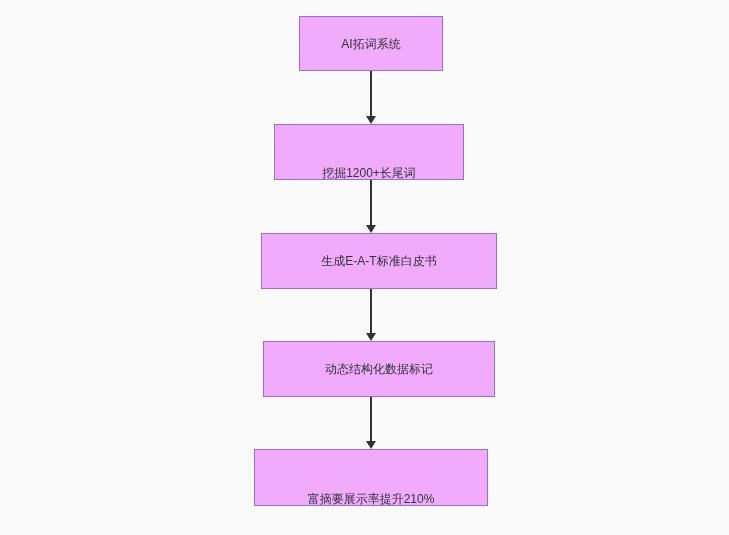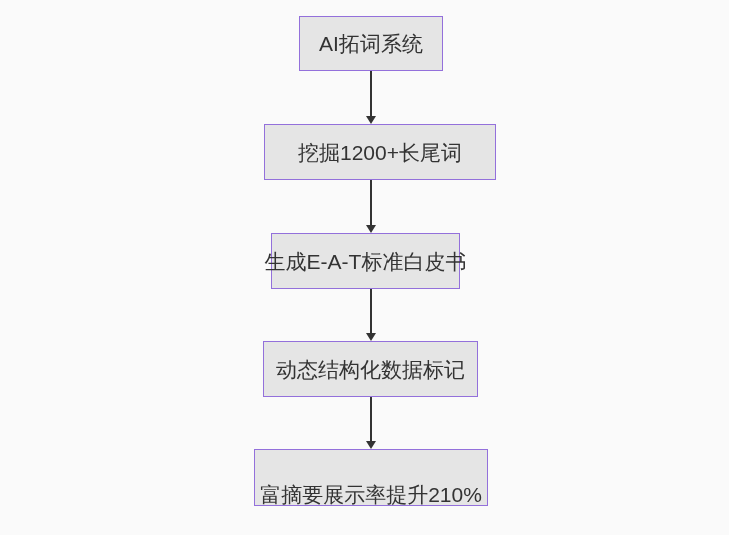--- a/index.html
+++ b/index.html
@@ -11,35 +11,35 @@
     overflow: hidden;
   }
   .canvas {
     position: relative;
     width: 729px;
     height: 535px;
   }
   .node {
     position: absolute;
     box-sizing: border-box;
-    background: #e5e5e5;
+    background: #f0abfc;
     border: 1.5px solid #9370db;
     color: #333333;
-    font-size: 21px;
+    font-size: 12px;
     line-height: 1;
     display: flex;
     align-items: center;
     justify-content: center;
     text-align: center;
     white-space: nowrap;
   }
   #node1 { left: 299px; top: 16px;  width: 144px; height: 55px; }
-  #node2 { left: 264px; top: 124px; width: 232px; height: 56px; }
-  #node3 { left: 271px; top: 233px; width: 189px; height: 56px; }
-  #node4 { left: 263px; top: 341px; width: 215px; height: 56px; }
+  #node2 { left: 274px; top: 124px; width: 190px; height: 56px; align-items: flex-end; }
+  #node3 { left: 261px; top: 233px; width: 236px; height: 56px; }
+  #node4 { left: 263px; top: 341px; width: 232px; height: 56px; }
   #node5 { left: 254px; top: 449px; width: 234px; height: 57px; align-items: flex-end; }
 
   .arrow {
     position: absolute;
     left: 365.5px;
     width: 11px;
   }
   .arrow .line {
     position: absolute;
     left: 4.5px;

